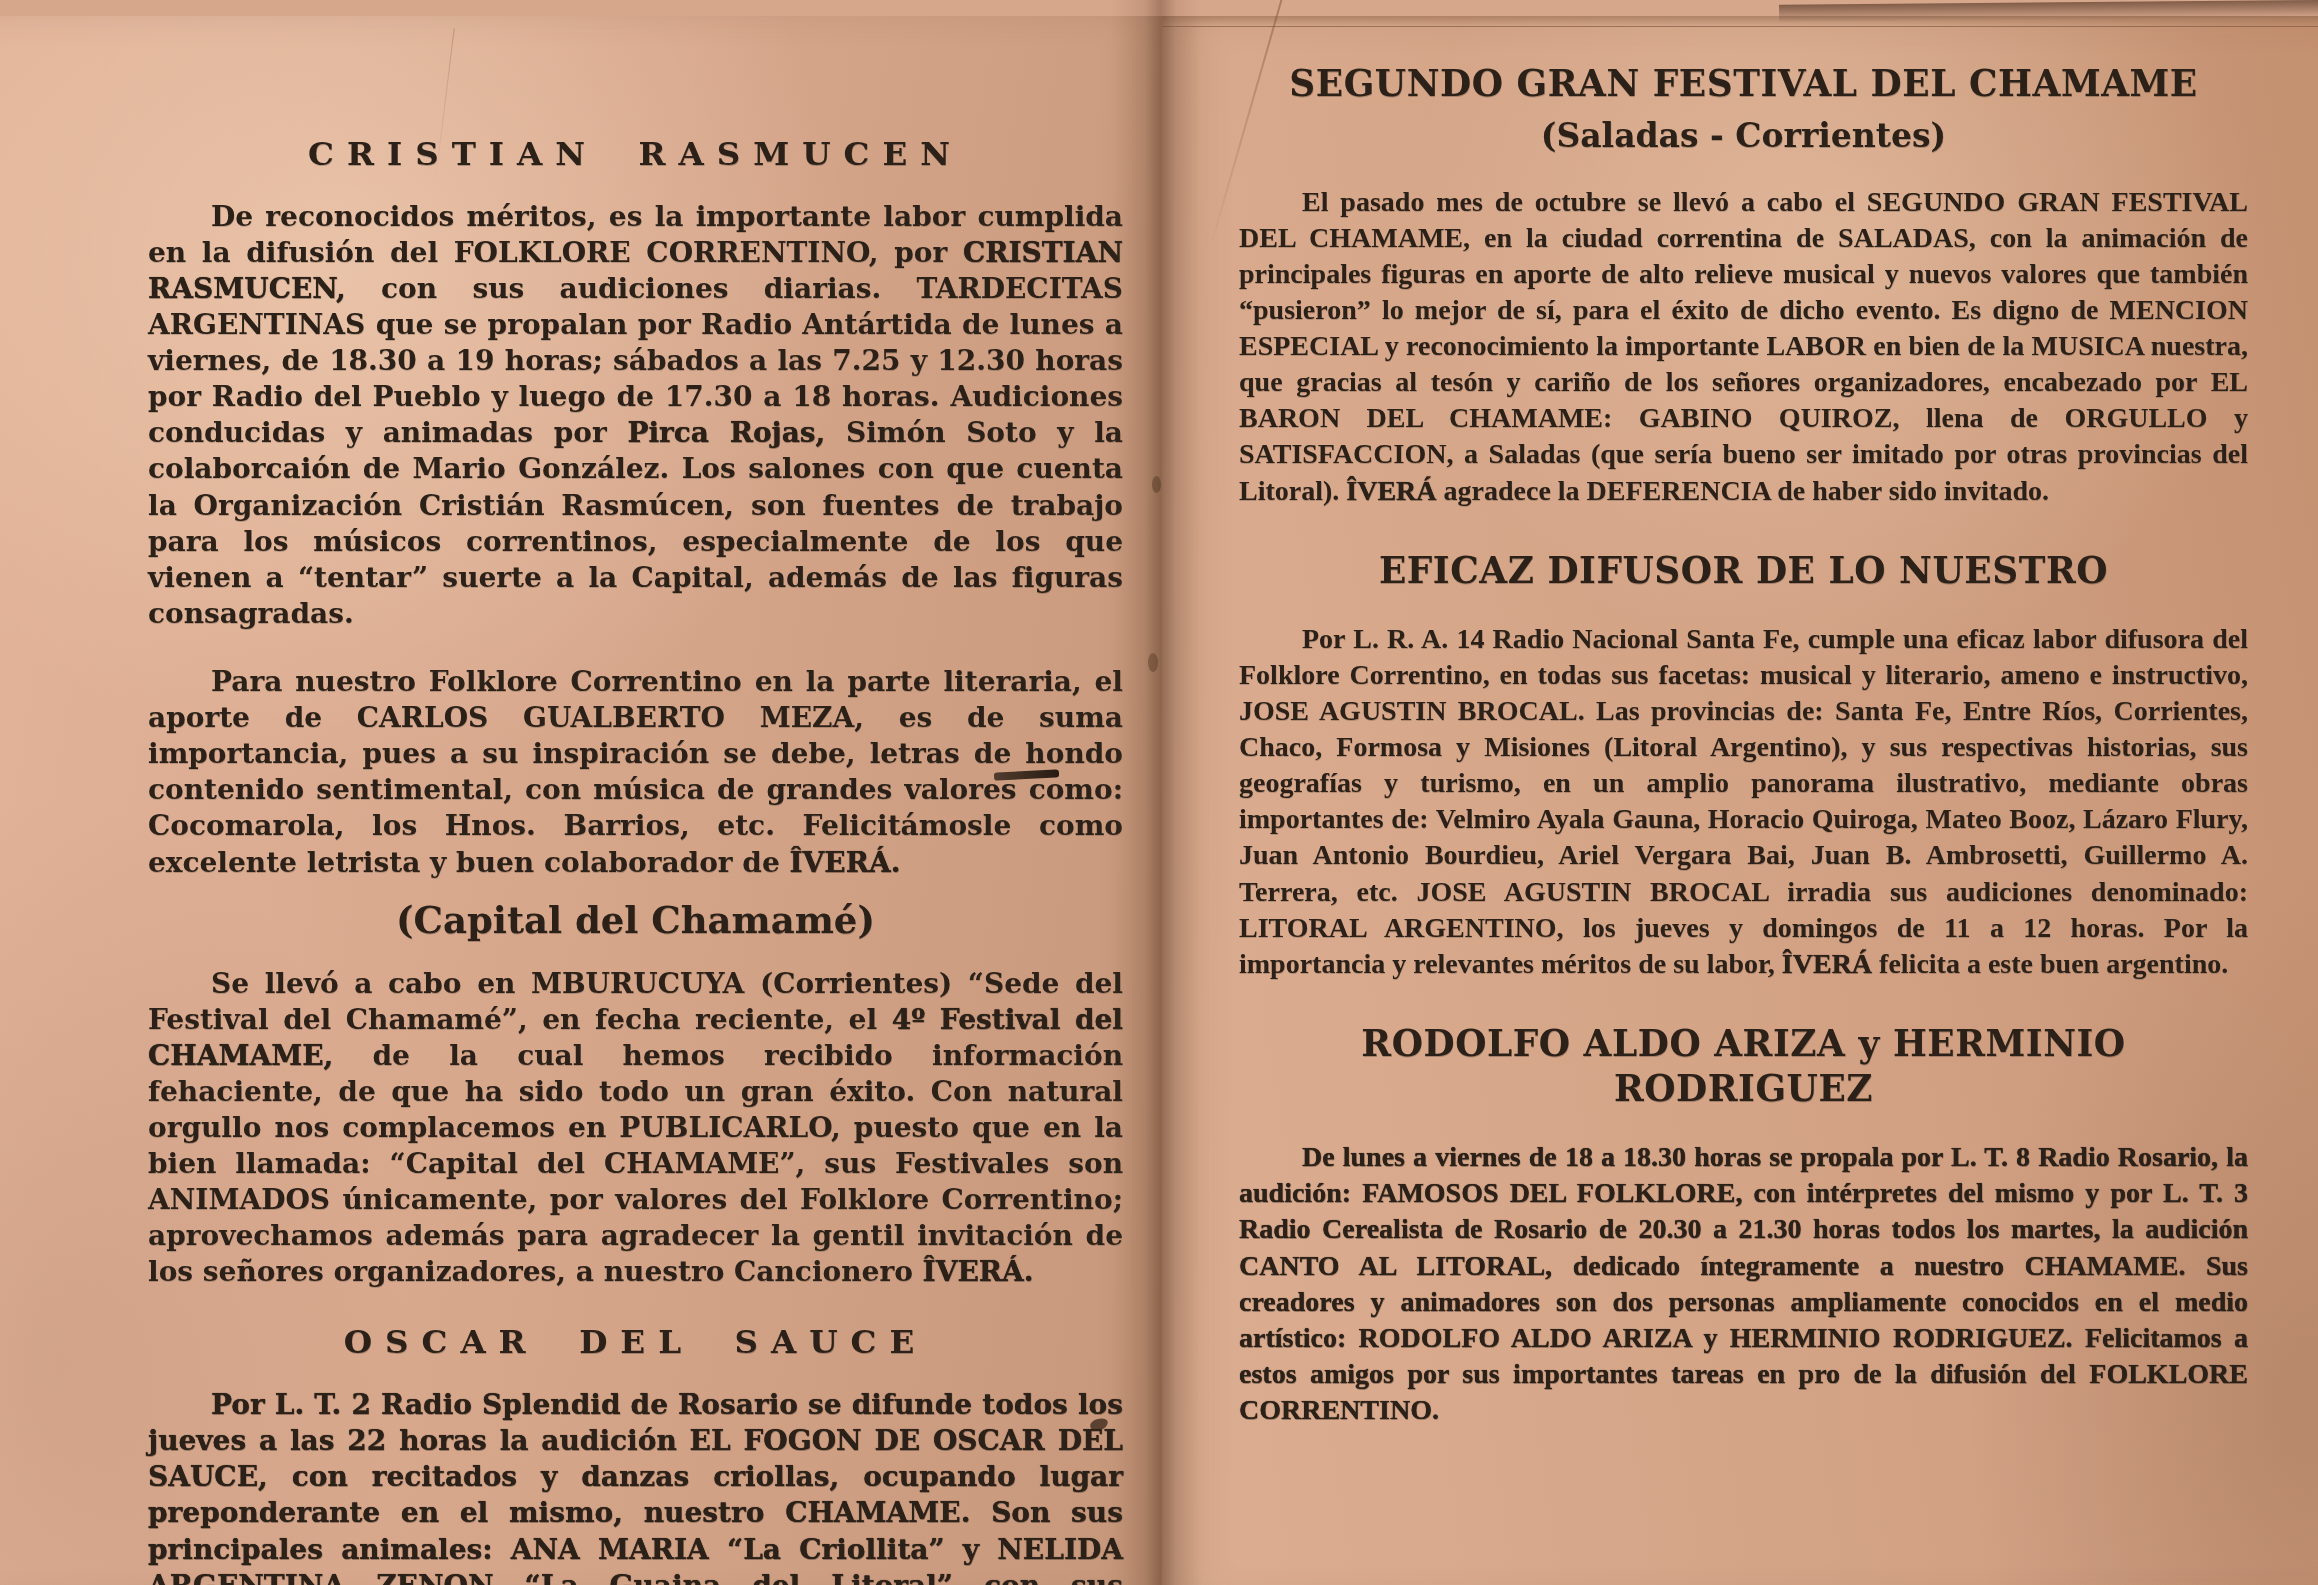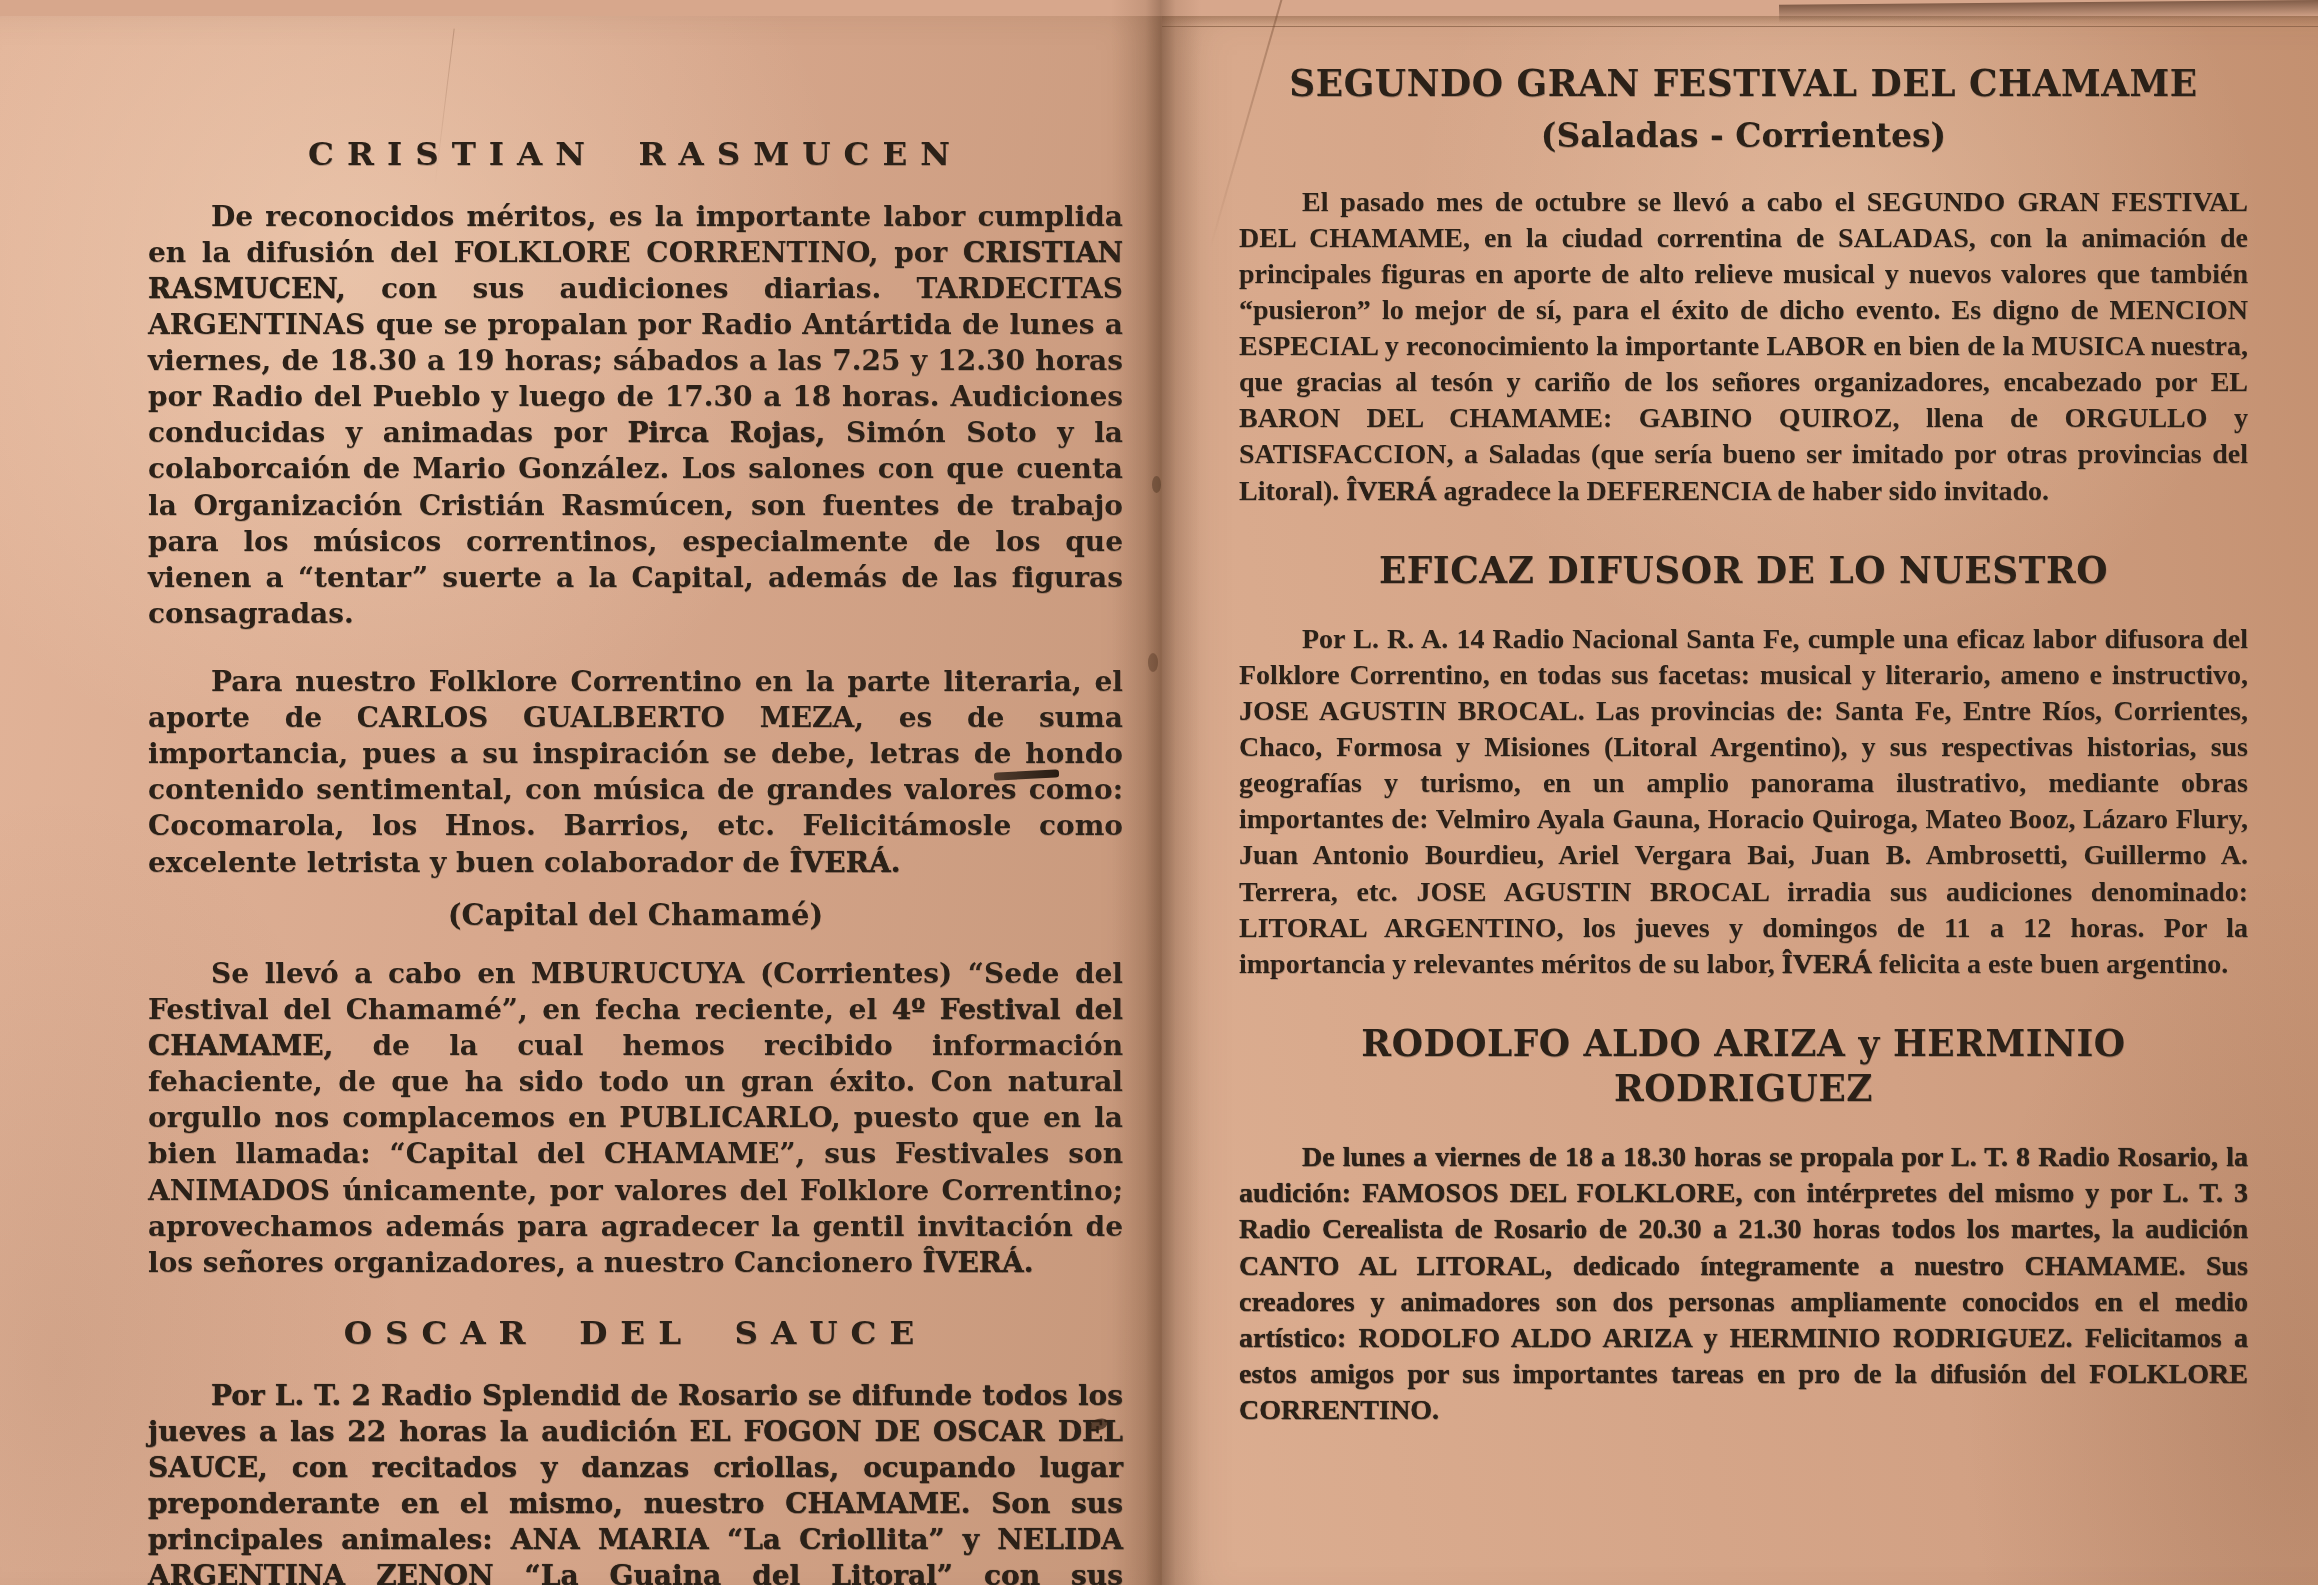--- a/index.html
+++ b/index.html
@@ -52,21 +52,21 @@
     font-size:32.5px;letter-spacing:.40em;word-spacing:.5em;margin:0 0 25px;
   }
   .page-right .heading{
     font-size:37px;letter-spacing:.015em;margin:0 0 28px;
     transform:scaleX(.97);transform-origin:center;
   }
   .subheading{
     font-weight:700;text-align:center;line-height:1.2;
     text-shadow:0.4px 0.6px 0 rgba(43,33,24,.28);
   }
-  .page-left .subheading{font-size:29px;margin:-15px 0 23.5px;}
+  .page-left .subheading{font-size:37px;margin:-15px 0 23.5px;}
   .page-right .subheading{font-size:33px;margin:-18px 0 28px;}
 
   .para{
     font-size:28px;font-weight:700;line-height:1.29;
     text-align:justify;text-indent:2.25em;
     text-shadow:0.3px 0.5px 0 rgba(43,33,24,.22);
   }
   .page-left .para{margin:0 0 32px;}
   .page-right .para{margin:0 0 39px;font-family:Liberation Serif, serif;}
   .para .b{text-shadow:0 0 0.9px currentColor, 0.5px 0.6px 0 rgba(43,33,24,.32);}

